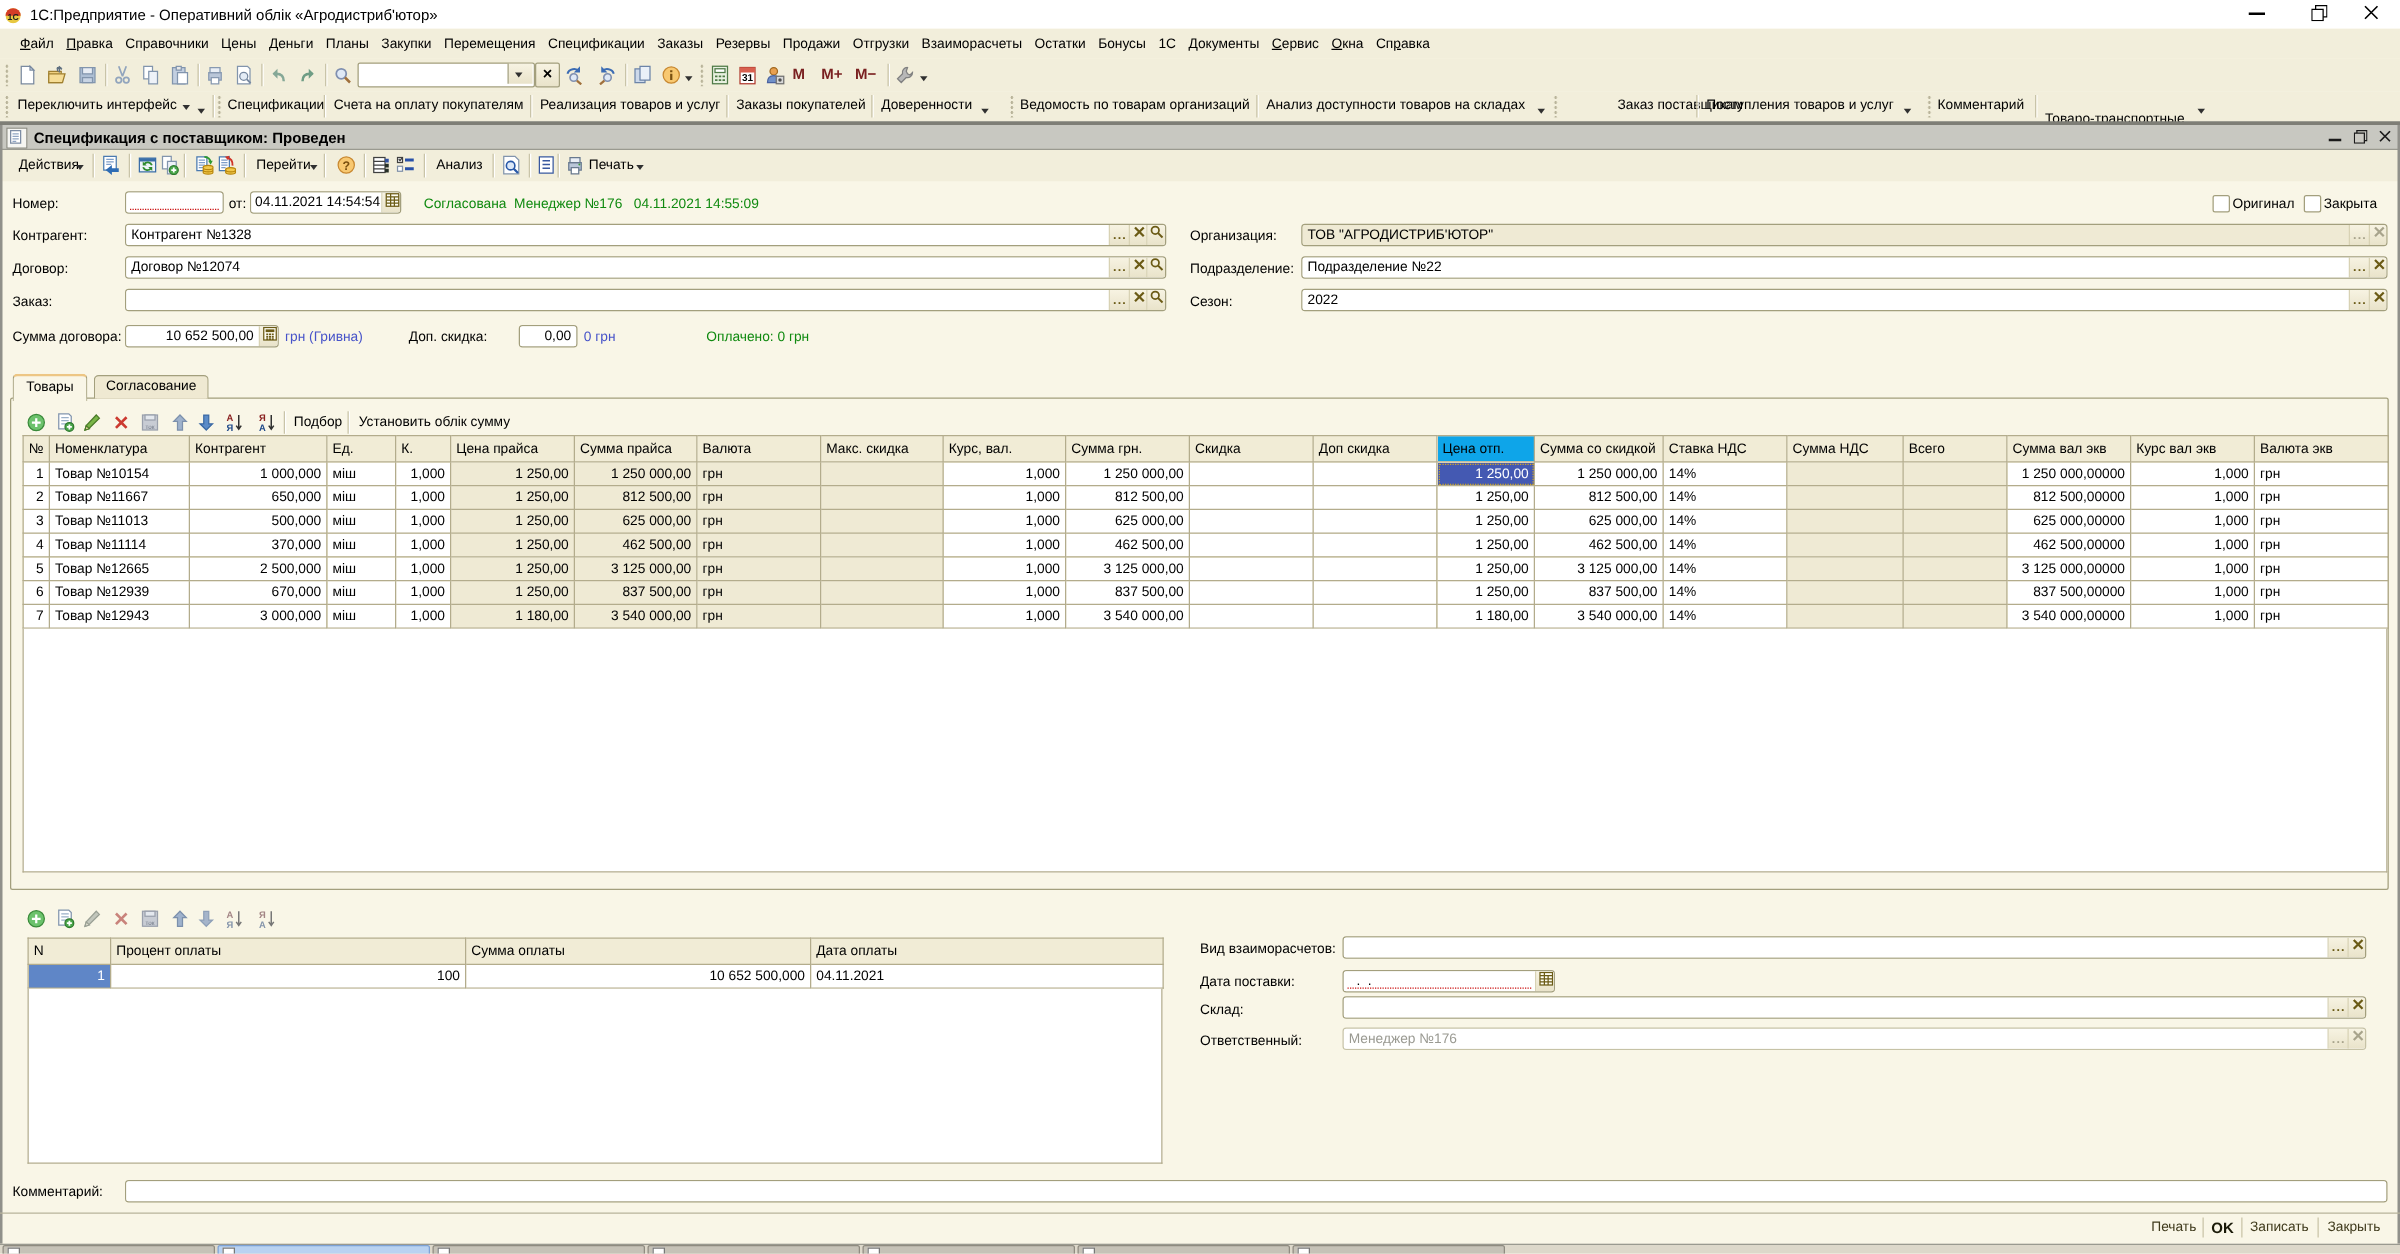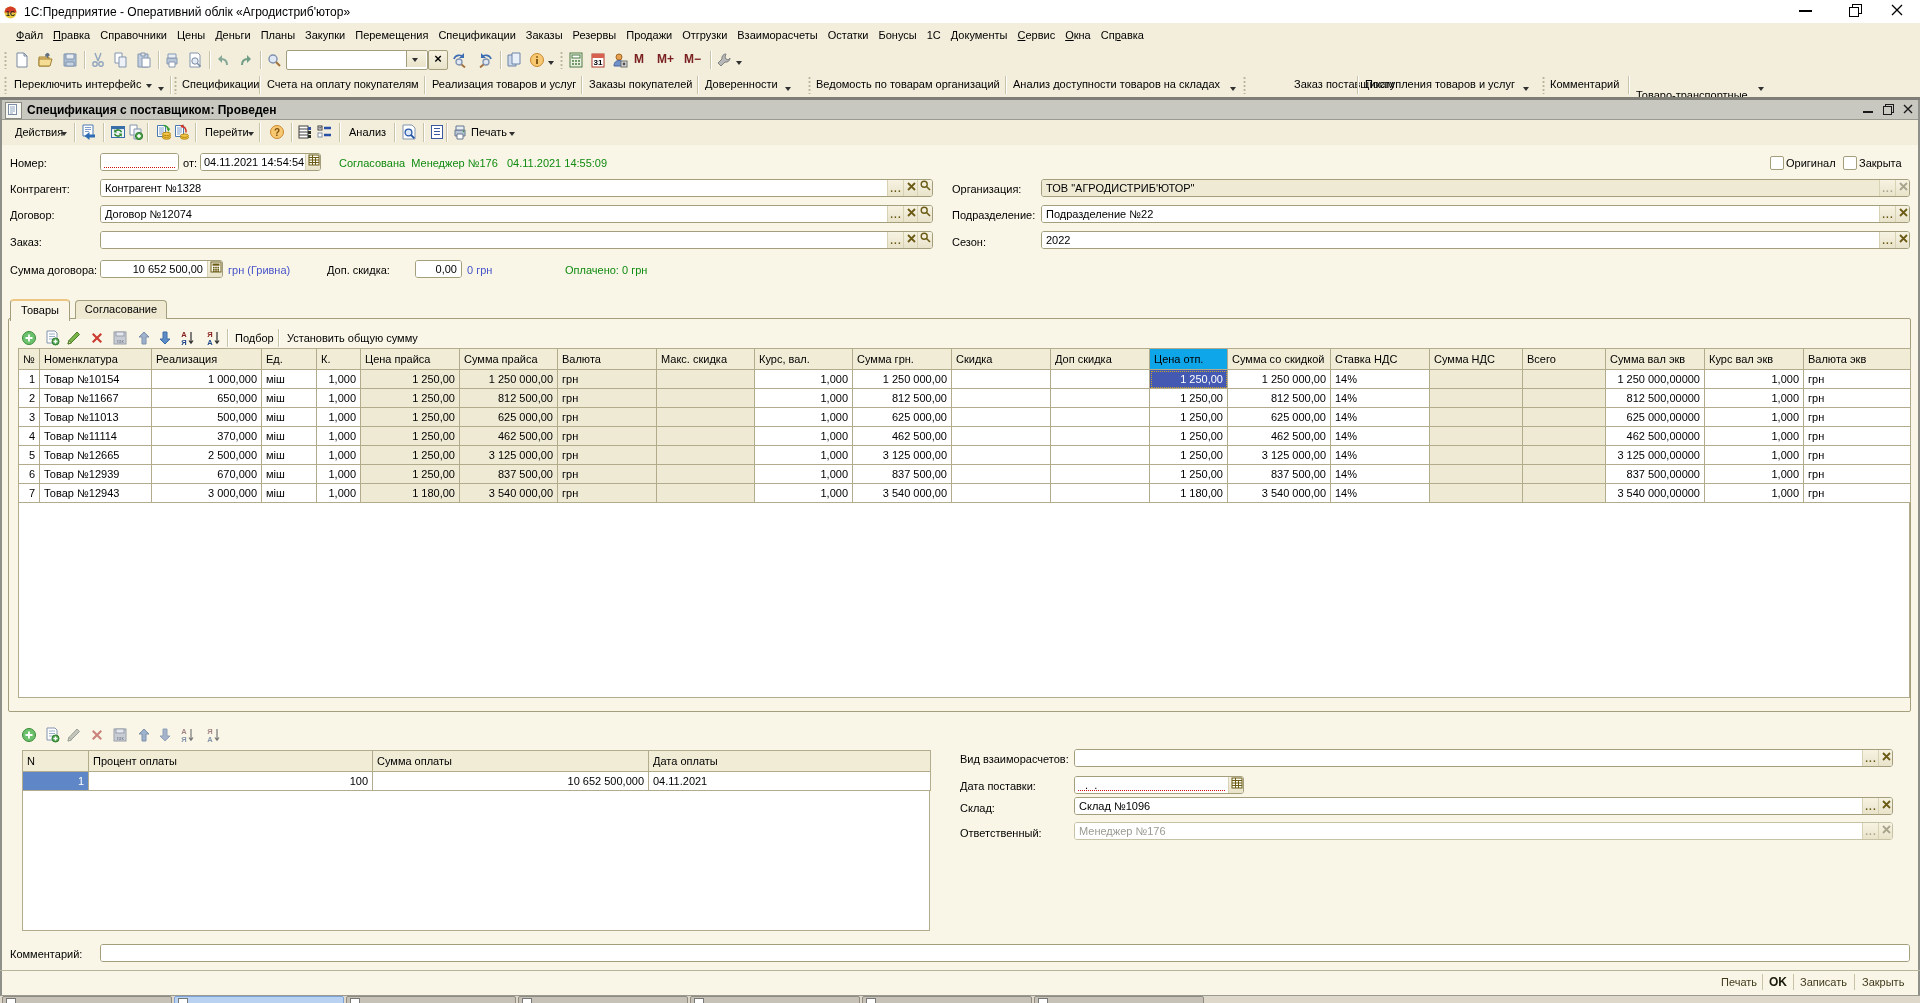--- a/index.html
+++ b/index.html
@@ -421,21 +421,21 @@
         <path d="M11 2v11M9 10.5l2 2.8 2-2.8" fill="none" stroke="#303030" stroke-width="1.2"></path>
       </svg></div>
     <div class="abs" style="left:206px;top:330px;width:18px;height:16px"><svg width="18" height="16" viewBox="0 0 18 16" style="">
         <text x="4" y="7" font-size="7.5" font-weight="bold" text-anchor="middle" fill="#8a2020" font-family="Liberation Sans">Я</text>
         <text x="4" y="15" font-size="7.5" font-weight="bold" text-anchor="middle" fill="#204a8a" font-family="Liberation Sans">А</text>
         <path d="M11 2v11M9 10.5l2 2.8 2-2.8" fill="none" stroke="#303030" stroke-width="1.2"></path>
       </svg></div>
     <div class="abs" style="left:227px;top:329px;width:1px;height:18px;background:#c9c4a8;box-shadow:1px 0 0 #fff"></div>
     <div class="lbl" style="left:235px;top:332px">Подбор</div>
     <div class="abs" style="left:278px;top:329px;width:1px;height:18px;background:#c9c4a8;box-shadow:1px 0 0 #fff"></div>
-    <div class="lbl" style="left:287px;top:332px">Установить общую сумму</div>
+    <div class="lbl" style="left:287px;top:332px">Установить облік сумму</div>
     <table class="grid abs" style="left:18px;top:348px;width:1893px">
       <colgroup>
         <col style="width:21px">
         <col style="width:112px">
         <col style="width:110px">
         <col style="width:55px">
         <col style="width:44px">
         <col style="width:99px">
         <col style="width:98px">
         <col style="width:99px">
@@ -450,21 +450,21 @@
         <col style="width:93px">
         <col style="width:83px">
         <col style="width:99px">
         <col style="width:99px">
         <col style="width:107px">
       </colgroup>
       <tbody>
         <tr>
           <th style="">№</th>
           <th style="">Номенклатура</th>
-          <th style="">Реализация</th>
+          <th style="">Контрагент</th>
           <th style="">Ед.</th>
           <th style="">К.</th>
           <th style="">Цена прайса</th>
           <th style="">Сумма прайса</th>
           <th style="">Валюта</th>
           <th style="">Макс. скидка</th>
           <th style="">Курс, вал.</th>
           <th style="">Сумма грн.</th>
           <th style="">Скидка</th>
           <th style="">Доп скидка</th>
@@ -716,21 +716,20 @@
       <div style="position:absolute;left:3px;right:18px;bottom:2px;border-bottom:1px dotted #cc1111"></div>
       <div style="position:absolute;left:0;top:0;width:153px;height:16px;line-height:16px;padding:0 4px;box-sizing:border-box;text-align:left;color:#000;white-space:nowrap;overflow:hidden">&nbsp;&nbsp;.&nbsp;&nbsp;.</div>
       <div style="position:absolute;left:153px;top:0;width:15px;height:16px;background:linear-gradient(#f7f3e2,#e9e3ca);border-left:1px solid #d8d2b4;text-align:center;line-height:14px"><svg width="12" height="12" viewBox="0 0 12 12" style="">
           <rect x="1" y="1" width="10" height="10" fill="#fffef4" stroke="#6b5b16"></rect>
           <path d="M1 3.5h10M1 6h10M1 8.5h10M4.5 1v10M7.5 3.5V11" stroke="#6b5b16" stroke-width="1"></path>
         </svg></div>
     </div>
     <div class="lbl" style="left:960px;top:802px">Склад:</div>
     <div style="position:absolute;left:1074px;top:797px;width:817px;height:16px;background:#fff;border:1px solid #a39f7d;border-radius:3px;overflow:hidden">
       <div style="position:absolute;left:0;top:0;width:787px;height:16px;background:#fff"></div>
-      <div style="position:absolute;left:0;top:0;width:787px;height:16px;line-height:16px;padding:0 4px;box-sizing:border-box;text-align:left;color:#000;white-space:nowrap;overflow:hidden">Склад №1096</div>
       <div style="position:absolute;left:787px;top:0;width:16px;height:16px;background:linear-gradient(#f7f3e2,#e9e3ca);border-left:1px solid #d8d2b4;text-align:center;line-height:14px"><span style="color:#6b5b16;font-weight:bold;font-size:10px;letter-spacing:1px;position:relative;top:1px">...</span></div>
       <div style="position:absolute;left:803px;top:0;width:14px;height:16px;background:linear-gradient(#f7f3e2,#e9e3ca);border-left:1px solid #d8d2b4;text-align:center;line-height:14px"><svg width="9" height="9" viewBox="0 0 9 9" style="">
           <path d="M1 1l7 7M8 1L1 8" stroke="#6b5b16" stroke-width="1.8"></path>
         </svg></div>
     </div>
     <div class="lbl" style="left:960px;top:827px">Ответственный:</div>
     <div style="position:absolute;left:1074px;top:822px;width:817px;height:16px;background:#fff;border:1px solid #c6c2a6;border-radius:3px;overflow:hidden">
       <div style="position:absolute;left:0;top:0;width:787px;height:16px;background:#fff"></div>
       <div style="position:absolute;left:0;top:0;width:787px;height:16px;line-height:16px;padding:0 4px;box-sizing:border-box;text-align:left;color:#9a9a92;white-space:nowrap;overflow:hidden">Менеджер №176</div>
       <div style="position:absolute;left:787px;top:0;width:16px;height:16px;background:linear-gradient(#f7f3e2,#e9e3ca);border-left:1px solid #d8d2b4;text-align:center;line-height:14px"><span style="color:#a8a48c;font-weight:bold;font-size:10px;letter-spacing:1px;position:relative;top:1px">...</span></div>

